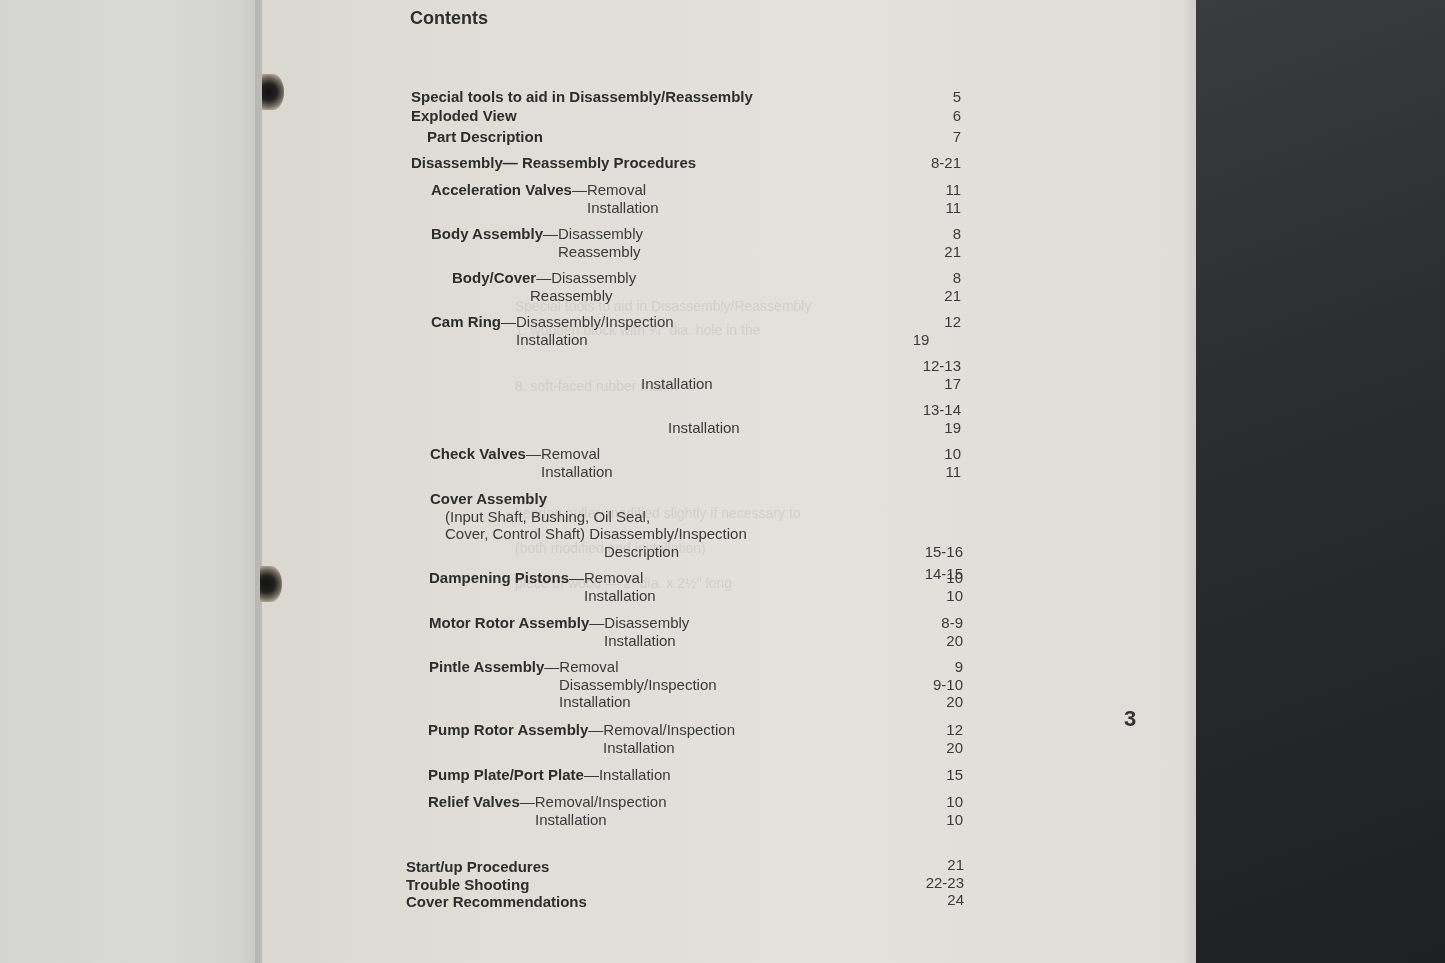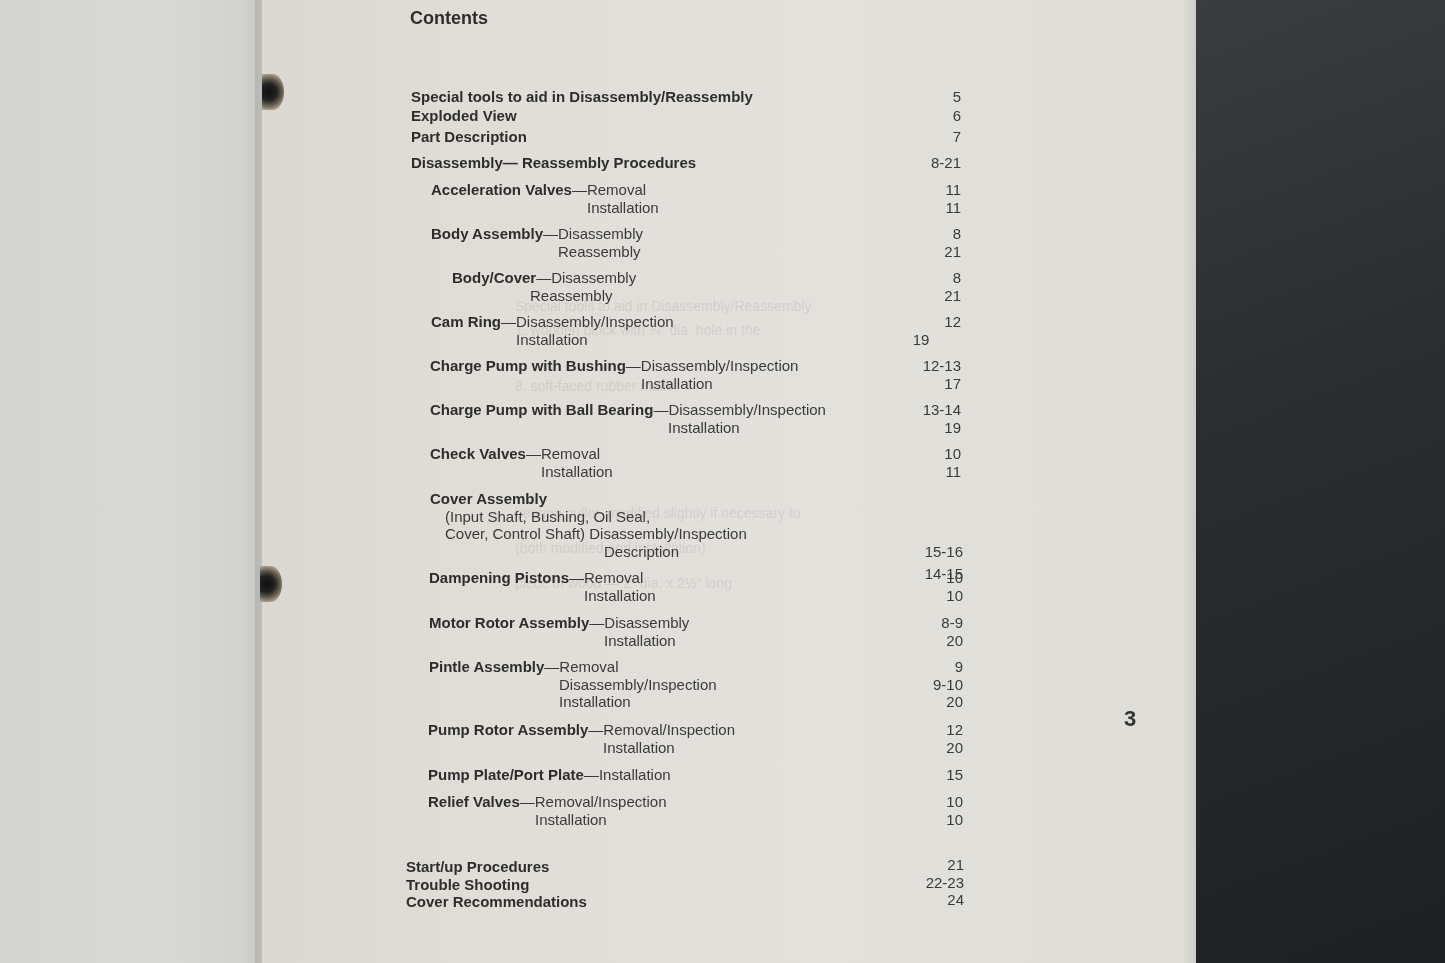--- a/index.html
+++ b/index.html
@@ -73,45 +73,43 @@
 <div class="ghost" style="left:515px; top:540px;">(both modified and installation)</div>
 <div class="ghost" style="left:515px; top:575px;">piece of wood — 2" dia. x 2½" long</div>
 
 <div class="doc-title">Contents</div>
 
 <div class="toc" id="toc">
     <div class="row" style="left: 411px; top: 88px;"><span class="b">Special tools to aid in Disassembly/Reassembly</span></div>
     <div class="pg" style="left: 881px; top: 88px;">5</div>
     <div class="row" style="left: 411px; top: 107px;"><span class="b">Exploded View</span></div>
     <div class="pg" style="left: 881px; top: 107px;">6</div>
-    <div class="row" style="left: 411px; top: 128px;"><span class="b">Part Description</span></div>
+    <div class="row" style="left: 427px; top: 128px;"><span class="b">Part Description</span></div>
     <div class="pg" style="left: 881px; top: 128px;">7</div>
     <div class="row" style="left: 411px; top: 154px;"><span class="b">Disassembly— Reassembly Procedures</span></div>
     <div class="pg" style="left: 881px; top: 154px;">8-21</div>
     <div class="row" style="left: 431px; top: 181px;"><span class="b">Acceleration Valves</span><span class="n">—</span><span class="n">Removal</span></div>
     <div class="pg" style="left: 881px; top: 181px;">11</div>
     <div class="row" style="left: 587px; top: 198.5px;"><span class="n">Installation</span></div>
     <div class="pg" style="left: 881px; top: 198.5px;">11</div>
     <div class="row" style="left: 431px; top: 225px;"><span class="b">Body Assembly</span><span class="n">—</span><span class="n">Disassembly</span></div>
     <div class="pg" style="left: 881px; top: 225px;">8</div>
     <div class="row" style="left: 558px; top: 242.5px;"><span class="n">Reassembly</span></div>
     <div class="pg" style="left: 881px; top: 242.5px;">21</div>
     <div class="row" style="left: 452px; top: 269px;"><span class="b">Body/Cover</span><span class="n">—</span><span class="n">Disassembly</span></div>
     <div class="pg" style="left: 881px; top: 269px;">8</div>
     <div class="row" style="left: 530px; top: 286.5px;"><span class="n">Reassembly</span></div>
     <div class="pg" style="left: 881px; top: 286.5px;">21</div>
     <div class="row" style="left: 431px; top: 313px;"><span class="b">Cam Ring</span><span class="n">—</span><span class="n">Disassembly/Inspection</span></div>
     <div class="pg" style="left: 881px; top: 313px;">12</div>
     <div class="row" style="left: 516px; top: 330.5px;"><span class="n">Installation</span></div>
     <div class="pg" style="left: 881px; top: 330.5px; text-align: center;">19</div>
-    <div class="row" style="left: 430px; top: 357px;"><span class="b">Charge Pump with Bushing</span><span class="n">—</span><span class="n">Disassembly/Inspection</span></div>
     <div class="pg" style="left: 881px; top: 357px;">12-13</div>
     <div class="row" style="left: 641px; top: 374.5px;"><span class="n">Installation</span></div>
     <div class="pg" style="left: 881px; top: 374.5px;">17</div>
-    <div class="row" style="left: 430px; top: 401px;"><span class="b">Charge Pump with Ball Bearing</span><span class="n">—</span><span class="n">Disassembly/Inspection</span></div>
     <div class="pg" style="left: 881px; top: 401px;">13-14</div>
     <div class="row" style="left: 668px; top: 418.5px;"><span class="n">Installation</span></div>
     <div class="pg" style="left: 881px; top: 418.5px;">19</div>
     <div class="row" style="left: 430px; top: 445px;"><span class="b">Check Valves</span><span class="n">—</span><span class="n">Removal</span></div>
     <div class="pg" style="left: 881px; top: 445px;">10</div>
     <div class="row" style="left: 541px; top: 462.5px;"><span class="n">Installation</span></div>
     <div class="pg" style="left: 881px; top: 462.5px;">11</div>
     <div class="row" style="left: 430px; top: 490px;"><span class="b">Cover Assembly</span></div>
     <div class="row" style="left: 445px; top: 507.5px;"><span class="n">(Input Shaft, Bushing, Oil Seal,</span></div>
     <div class="row" style="left: 445px; top: 525px;"><span class="n">Cover, Control Shaft)</span><span class="n"> Disassembly/Inspection</span></div>

